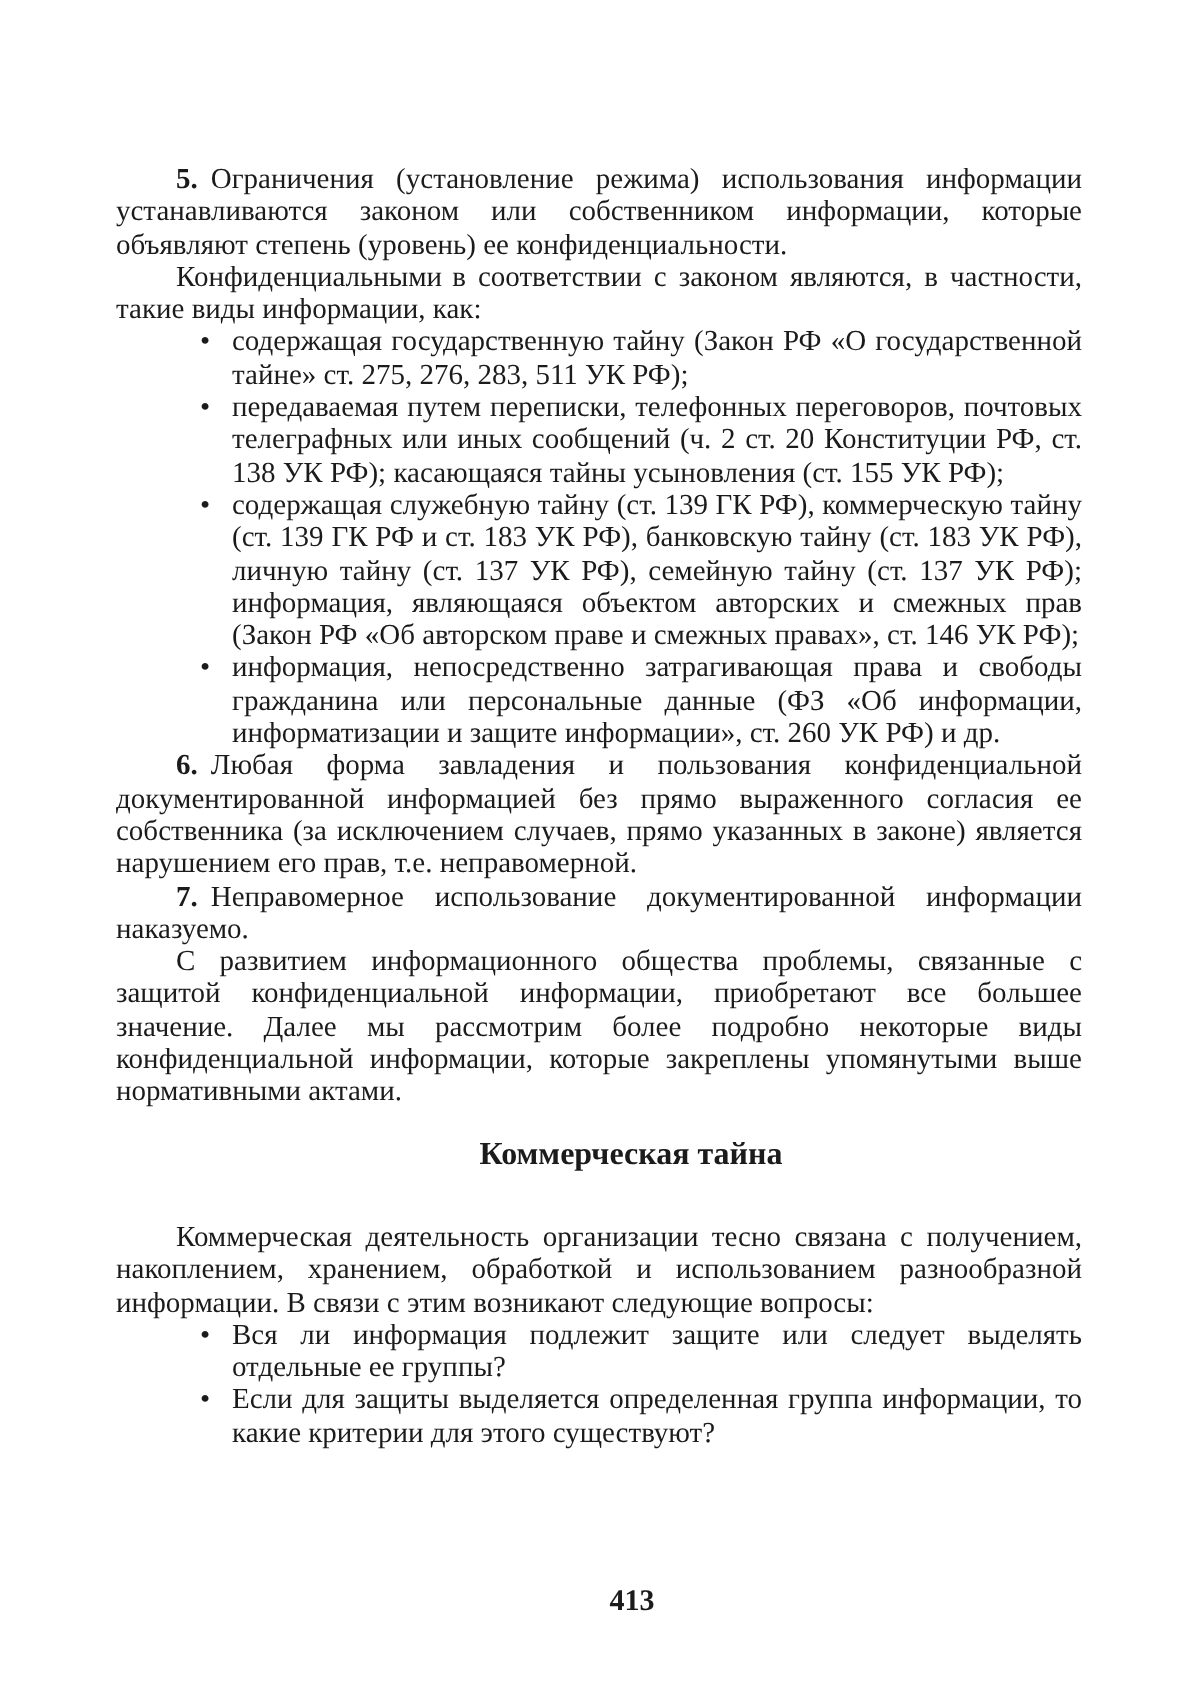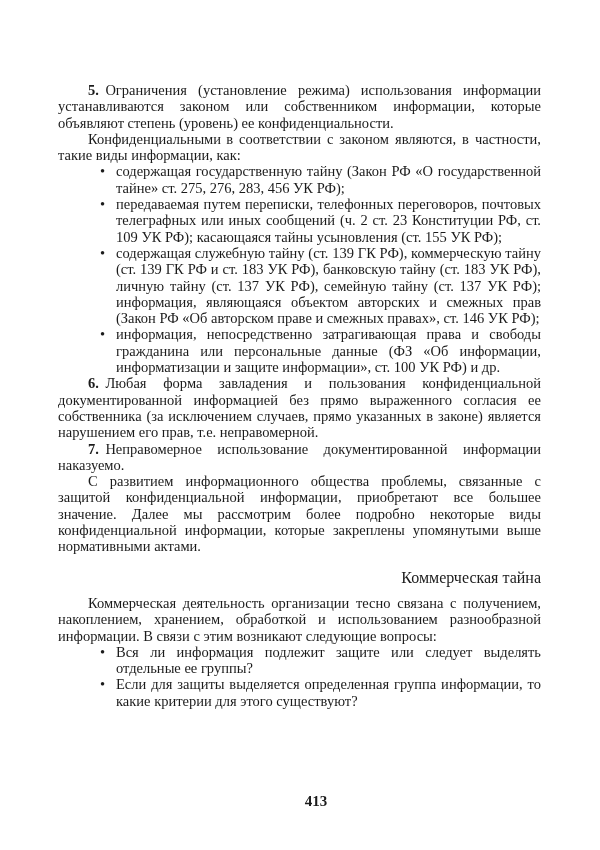--- a/index.html
+++ b/index.html
@@ -41,25 +41,25 @@
       padding-left: 58px;
       text-indent: 0;
       margin: 0;
     }
     .bullet .marker {
       position: absolute;
       left: 42px;
       top: 0;
     }
     .heading {
-      font-weight: normal;
+      font-weight: bold;
       font-size: 16px;
-      text-align: right;
+      text-align: center;
       text-indent: 0;
-      margin: 15px 0 9px 32px;
+      margin: 15px 0 25px 32px;
     }
     .page-number {
       position: absolute;
       left: 16px;
       top: 792px;
       width: 600px;
       text-align: center;
       font-weight: bold;
       font-size: 15px;
       line-height: 18px;
@@ -68,27 +68,27 @@
 </head>
 <body>
 
 <div class="sheet">
   <div class="text-block">
 
     <p class="para"><span class="lead">5.</span><span>Ограничения (установление режима) использования информации устанавливаются законом или собственником информации, которые объявляют степень (уровень) ее конфиденциальности.</span></p>
 
     <p class="para"><span class="lead-italic">Конфиденциальными</span><span>в соответствии с законом являются, в частности, такие виды информации, как:</span></p>
 
-    <p class="bullet"><span class="marker">•</span><span>содержащая государственную тайну (Закон РФ «О государственной тайне» ст. 275, 276, 283, 456 УК РФ);</span></p>
+    <p class="bullet"><span class="marker">•</span><span>содержащая государственную тайну (Закон РФ «О государственной тайне» ст. 275, 276, 283, 511 УК РФ);</span></p>
 
-    <p class="bullet"><span class="marker">•</span><span>передаваемая путем переписки, телефонных переговоров, почтовых телеграфных или иных сообщений (ч. 2 ст. 23 Конституции РФ, ст. 109 УК РФ); касающаяся тайны усыновления (ст. 155 УК РФ);</span></p>
+    <p class="bullet"><span class="marker">•</span><span>передаваемая путем переписки, телефонных переговоров, почтовых телеграфных или иных сообщений (ч. 2 ст. 20 Конституции РФ, ст. 138 УК РФ); касающаяся тайны усыновления (ст. 155 УК РФ);</span></p>
 
     <p class="bullet"><span class="marker">•</span><span>содержащая служебную тайну (ст. 139 ГК РФ), коммерческую тайну (ст. 139 ГК РФ и ст. 183 УК РФ), банковскую тайну (ст. 183 УК РФ), личную тайну (ст. 137 УК РФ), семейную тайну (ст. 137 УК РФ); информация, являющаяся объектом авторских и смежных прав (Закон РФ «Об авторском праве и смежных правах», ст. 146 УК РФ);</span></p>
 
-    <p class="bullet"><span class="marker">•</span><span>информация, непосредственно затрагивающая права и свободы гражданина или персональные данные (ФЗ «Об информации, информатизации и защите информации», ст. 100 УК РФ) и др.</span></p>
+    <p class="bullet"><span class="marker">•</span><span>информация, непосредственно затрагивающая права и свободы гражданина или персональные данные (ФЗ «Об информации, информатизации и защите информации», ст. 260 УК РФ) и др.</span></p>
 
     <p class="para"><span class="lead">6.</span><span>Любая форма завладения и пользования конфиденциальной документированной информацией без прямо выраженного согласия ее собственника (за исключением случаев, прямо указанных в законе) является нарушением его прав, т.е. неправомерной.</span></p>
 
     <p class="para"><span class="lead">7.</span><span>Неправомерное использование документированной информации наказуемо.</span></p>
 
     <p class="para"><span>С развитием информационного общества проблемы, связанные с защитой конфиденциальной информации, приобретают все большее значение. Далее мы рассмотрим более подробно некоторые виды конфиденциальной информации, которые закреплены упомянутыми выше нормативными актами.</span></p>
 
     <h2 class="heading">Коммерческая тайна</h2>
 
     <p class="para"><span>Коммерческая деятельность организации тесно связана с получением, накоплением, хранением, обработкой и использованием разнообразной информации. В связи с этим возникают следующие вопросы:</span></p>

